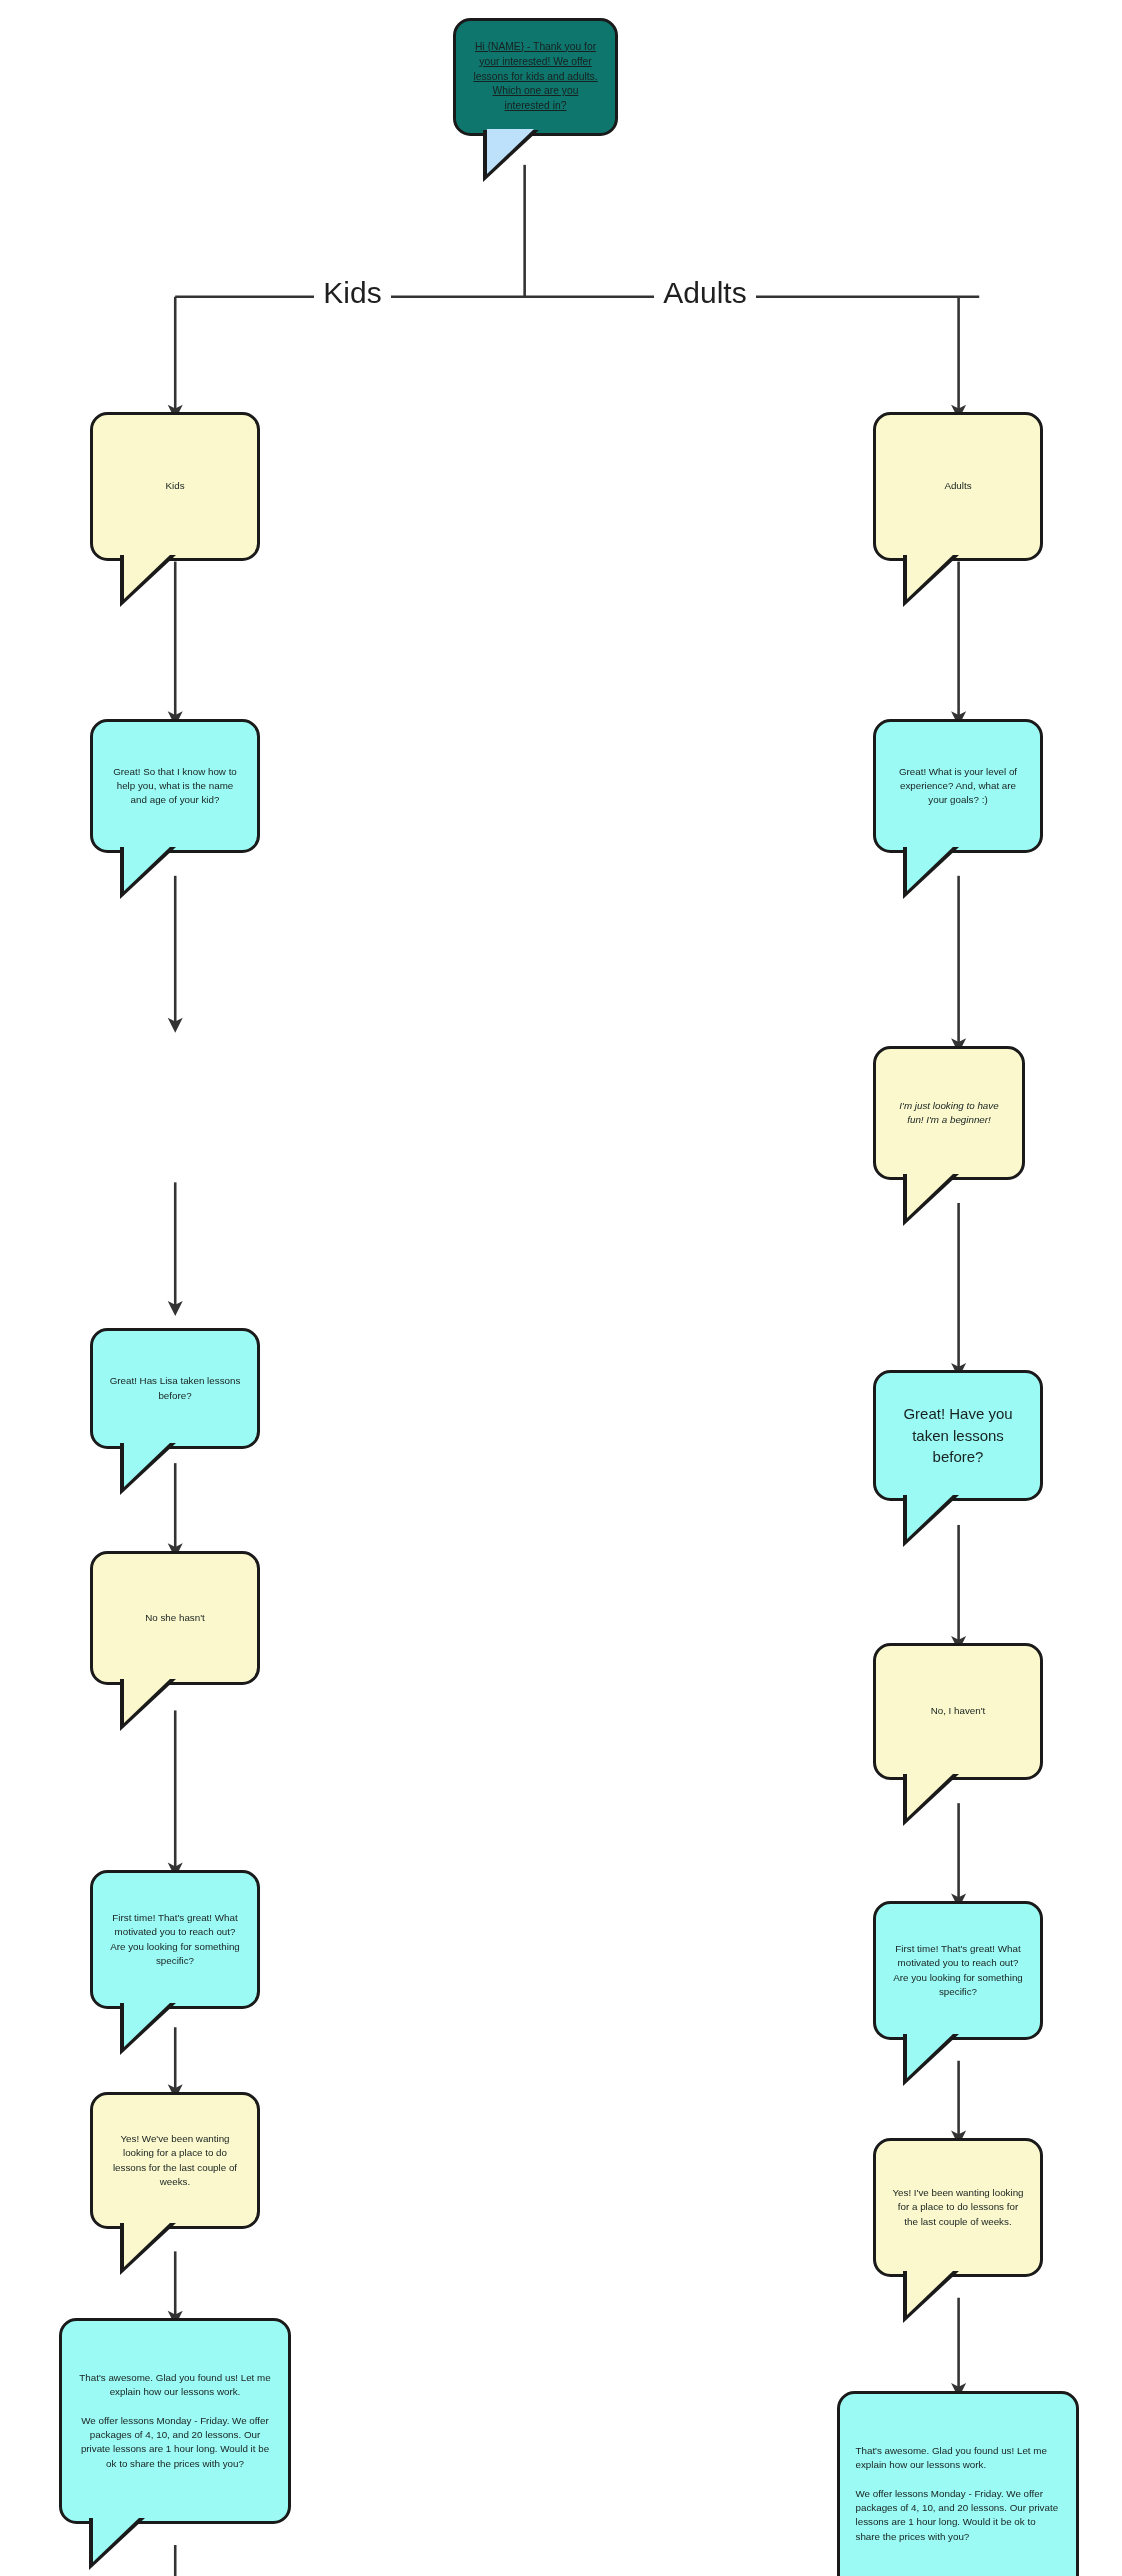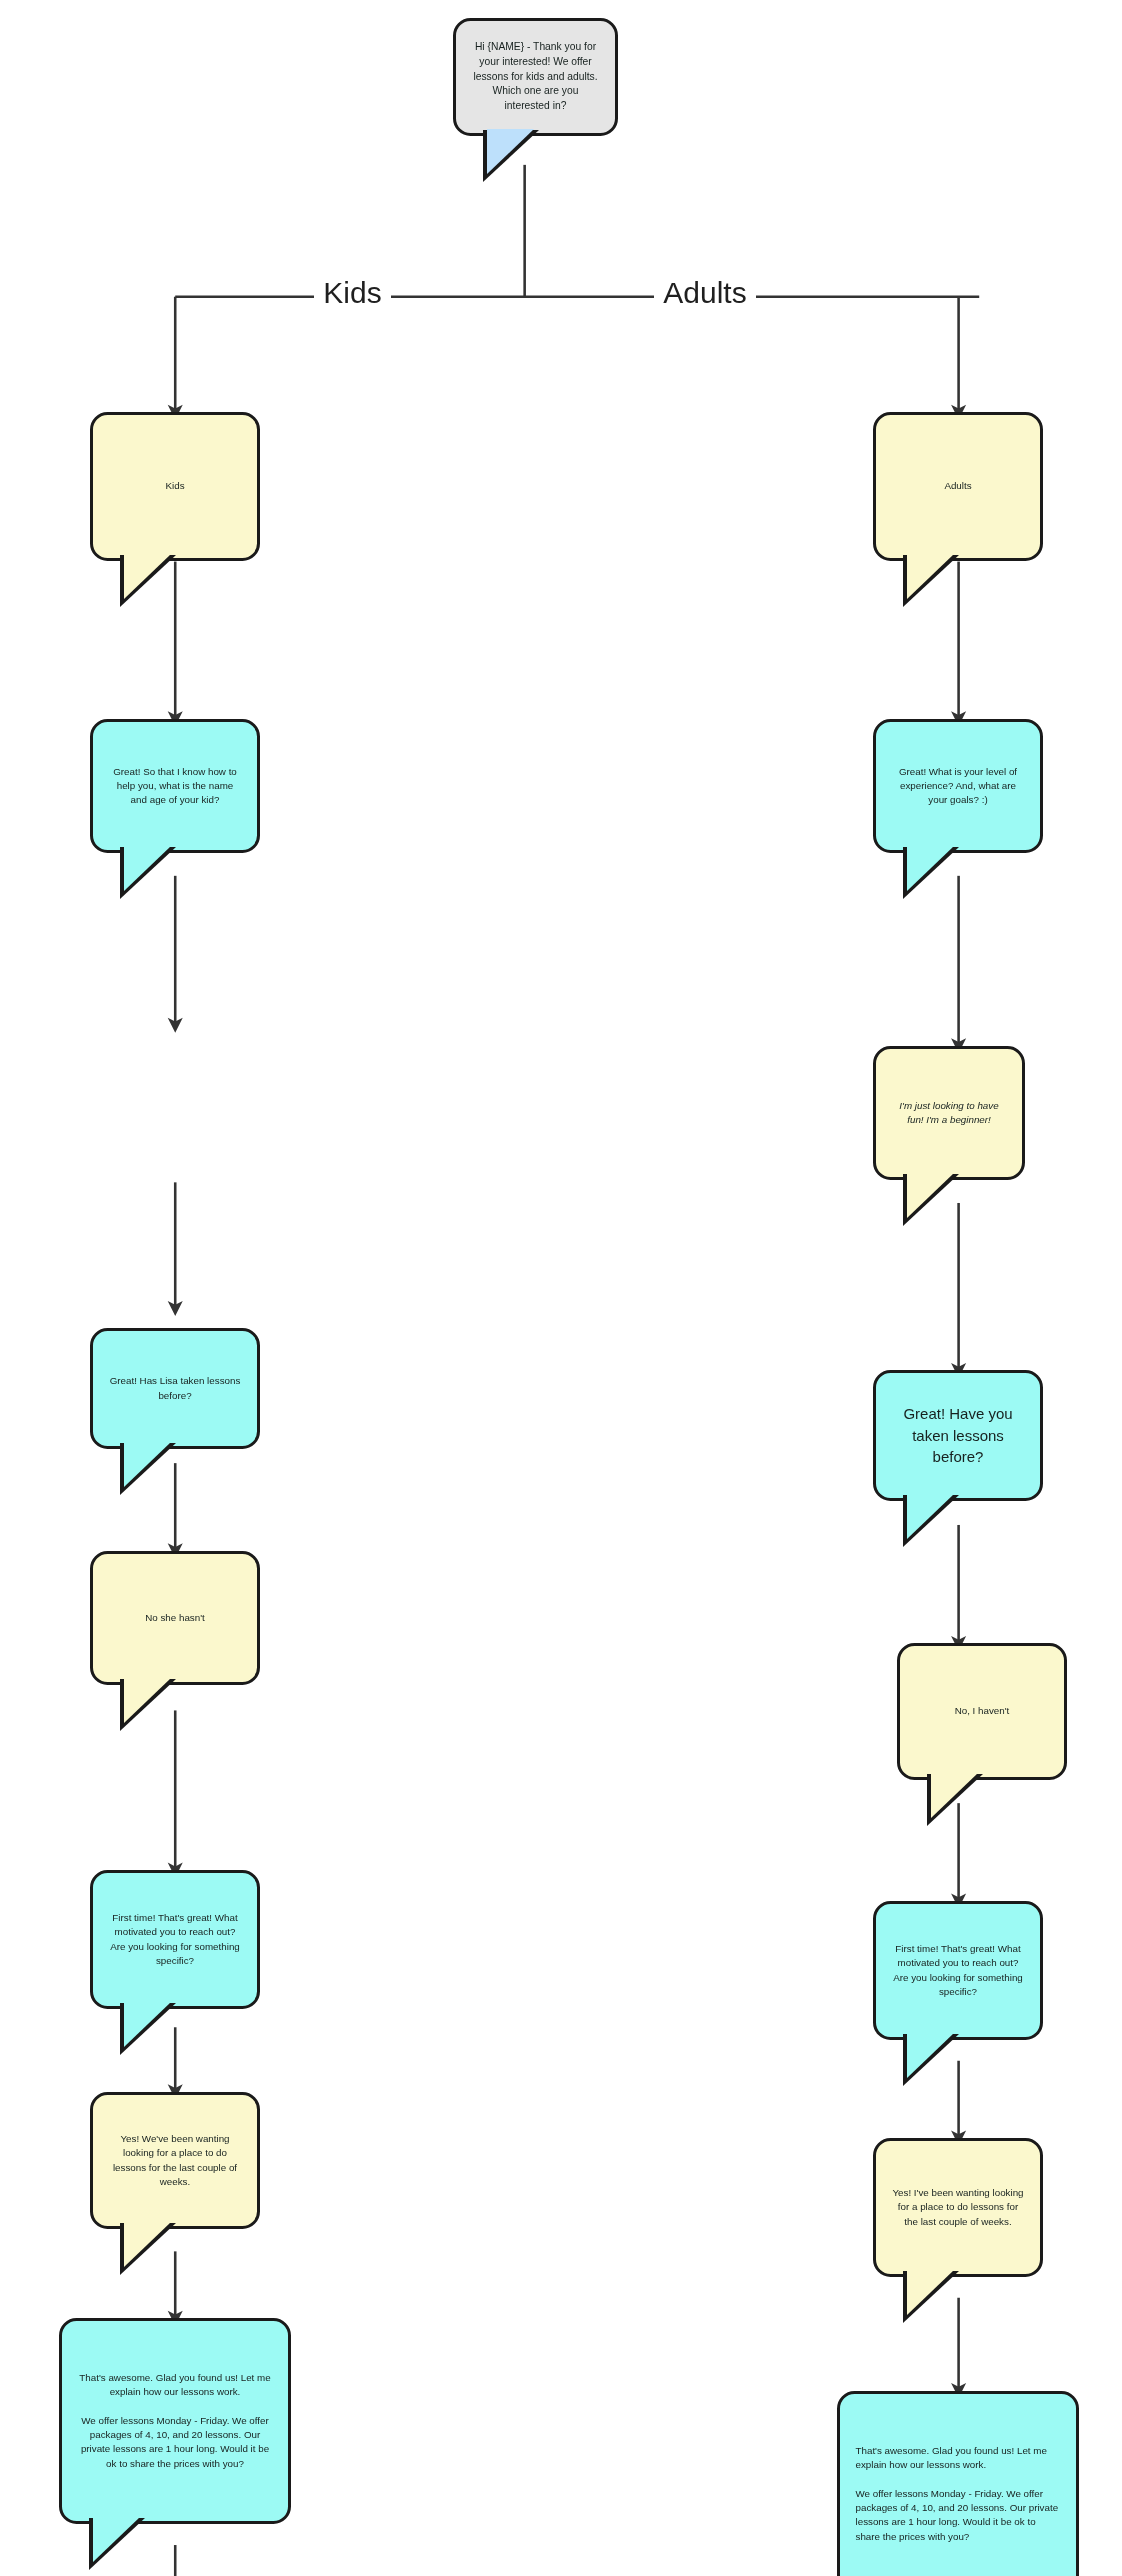--- a/index.html
+++ b/index.html
@@ -62,21 +62,21 @@
   }
   .bubble .txt {
     width: 100%;
     white-space: pre-line;
   }
   .bubble.center .txt { text-align: center; }
   .bubble.left   .txt { text-align: left; }
 
   .bubble.biz  { background: #9cfaf4; }
   .bubble.user { background: #fbf8cd; }
-  .bubble.intro{ background: #e5e5e5; }
+  .bubble.intro{ background: #0f766e; text-decoration: underline; }
 
   
   .tail {
     position: absolute;
     left: 27px;
     top: 100%;
     width: 0; height: 0;
     pointer-events: none;
   }
   .tail .fill,
@@ -237,21 +237,21 @@
   </div>
 
   <div class="bubble biz center" style="left:873px; top:1370px; width:170px; height:131px; font-size:15px; --tailfill:#9cfaf4;">
     <span class="txt">Great! Have you taken lessons before?</span>
     <span class="tail">
         <span class="edge"></span>
         <span class="fill"></span>
       </span>
   </div>
 
-  <div class="bubble user center" style="left:873px; top:1643px; width:170px; height:137px; font-size:9.8px;margin-left:24px; --tailfill:#fbf8cd;">
+  <div class="bubble user center" style="left:873px; top:1643px; width:170px; height:137px; font-size:9.8px; --tailfill:#fbf8cd;">
     <span class="txt">No, I haven't</span>
     <span class="tail">
         <span class="edge"></span>
         <span class="fill"></span>
       </span>
   </div>
 
   <div class="bubble biz center" style="left:873px; top:1901px; width:170px; height:139px; font-size:9.8px; --tailfill:#9cfaf4;">
     <span class="txt">First time! That's great! What motivated you to reach out? Are you looking for something specific?</span>
     <span class="tail">

